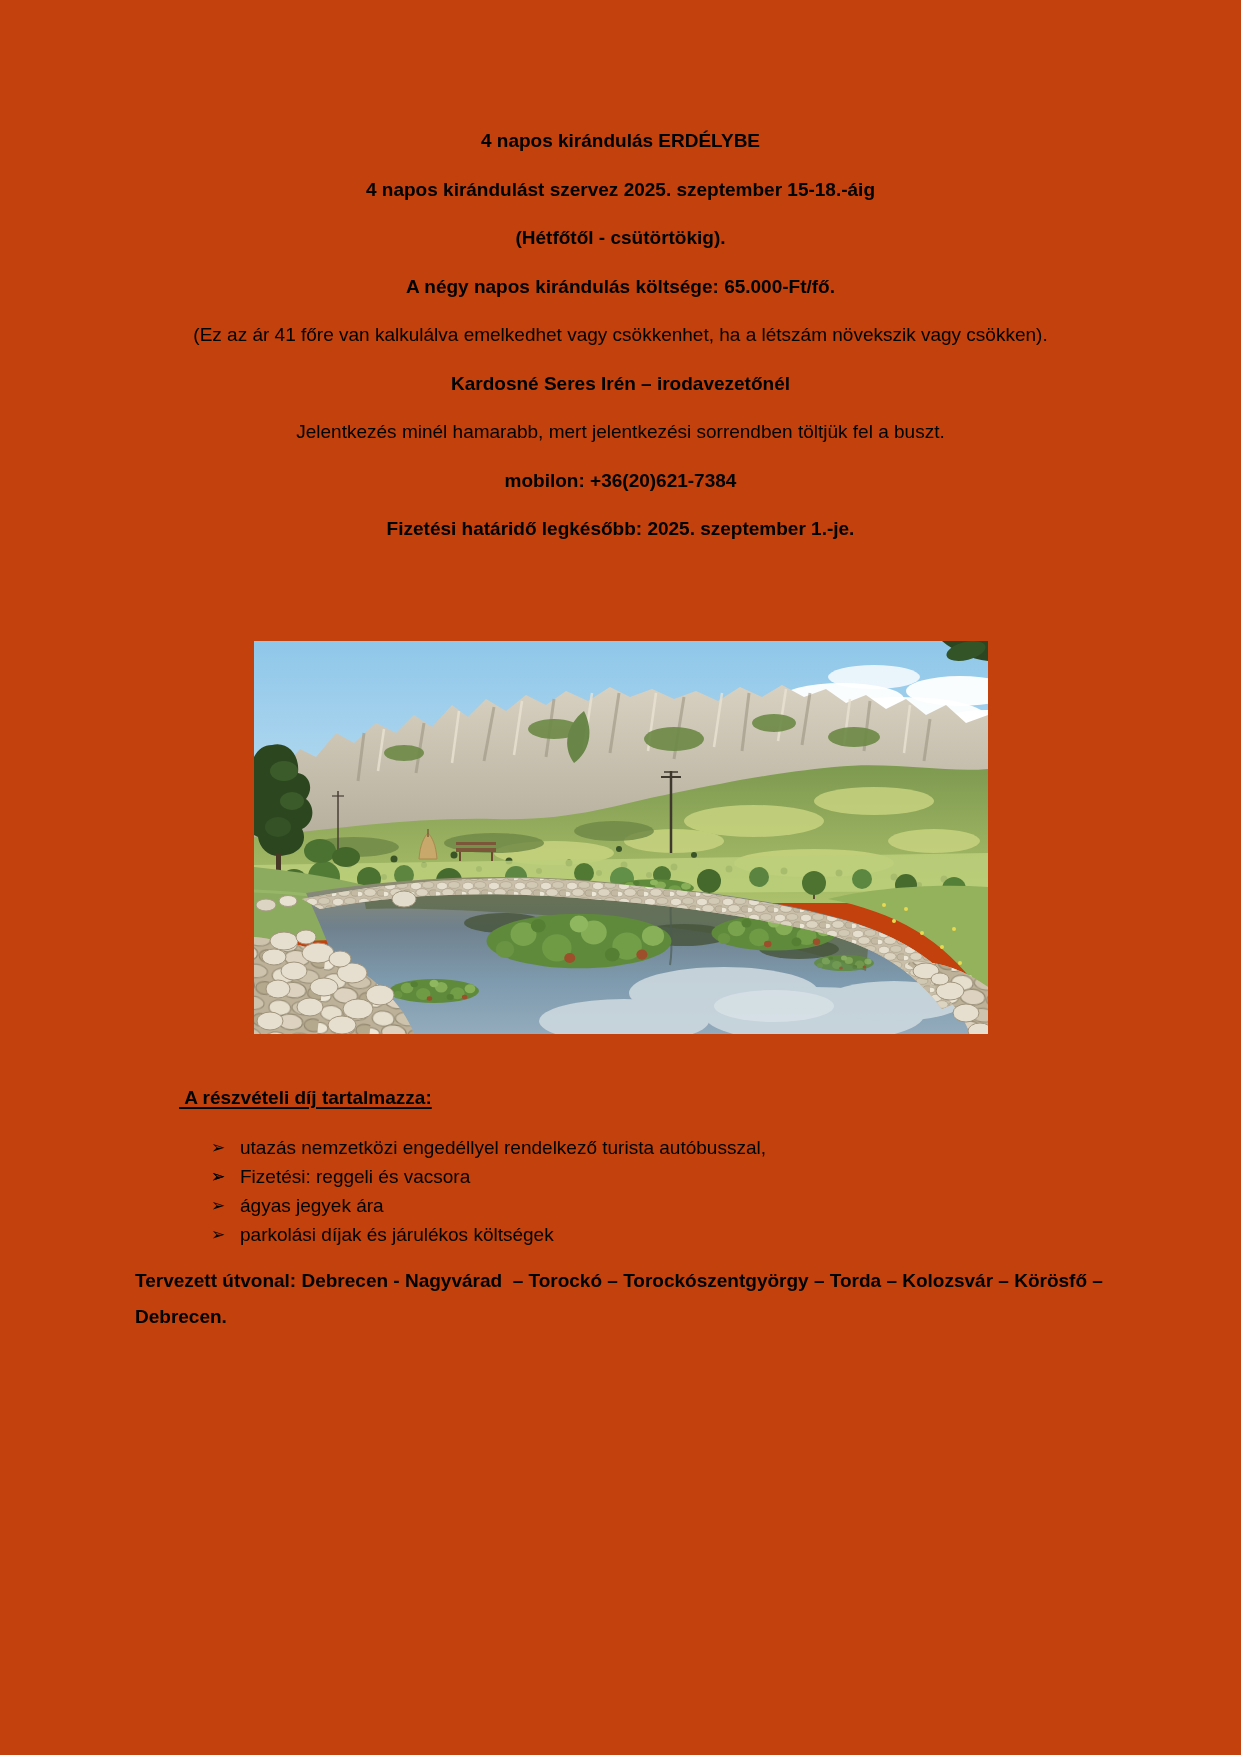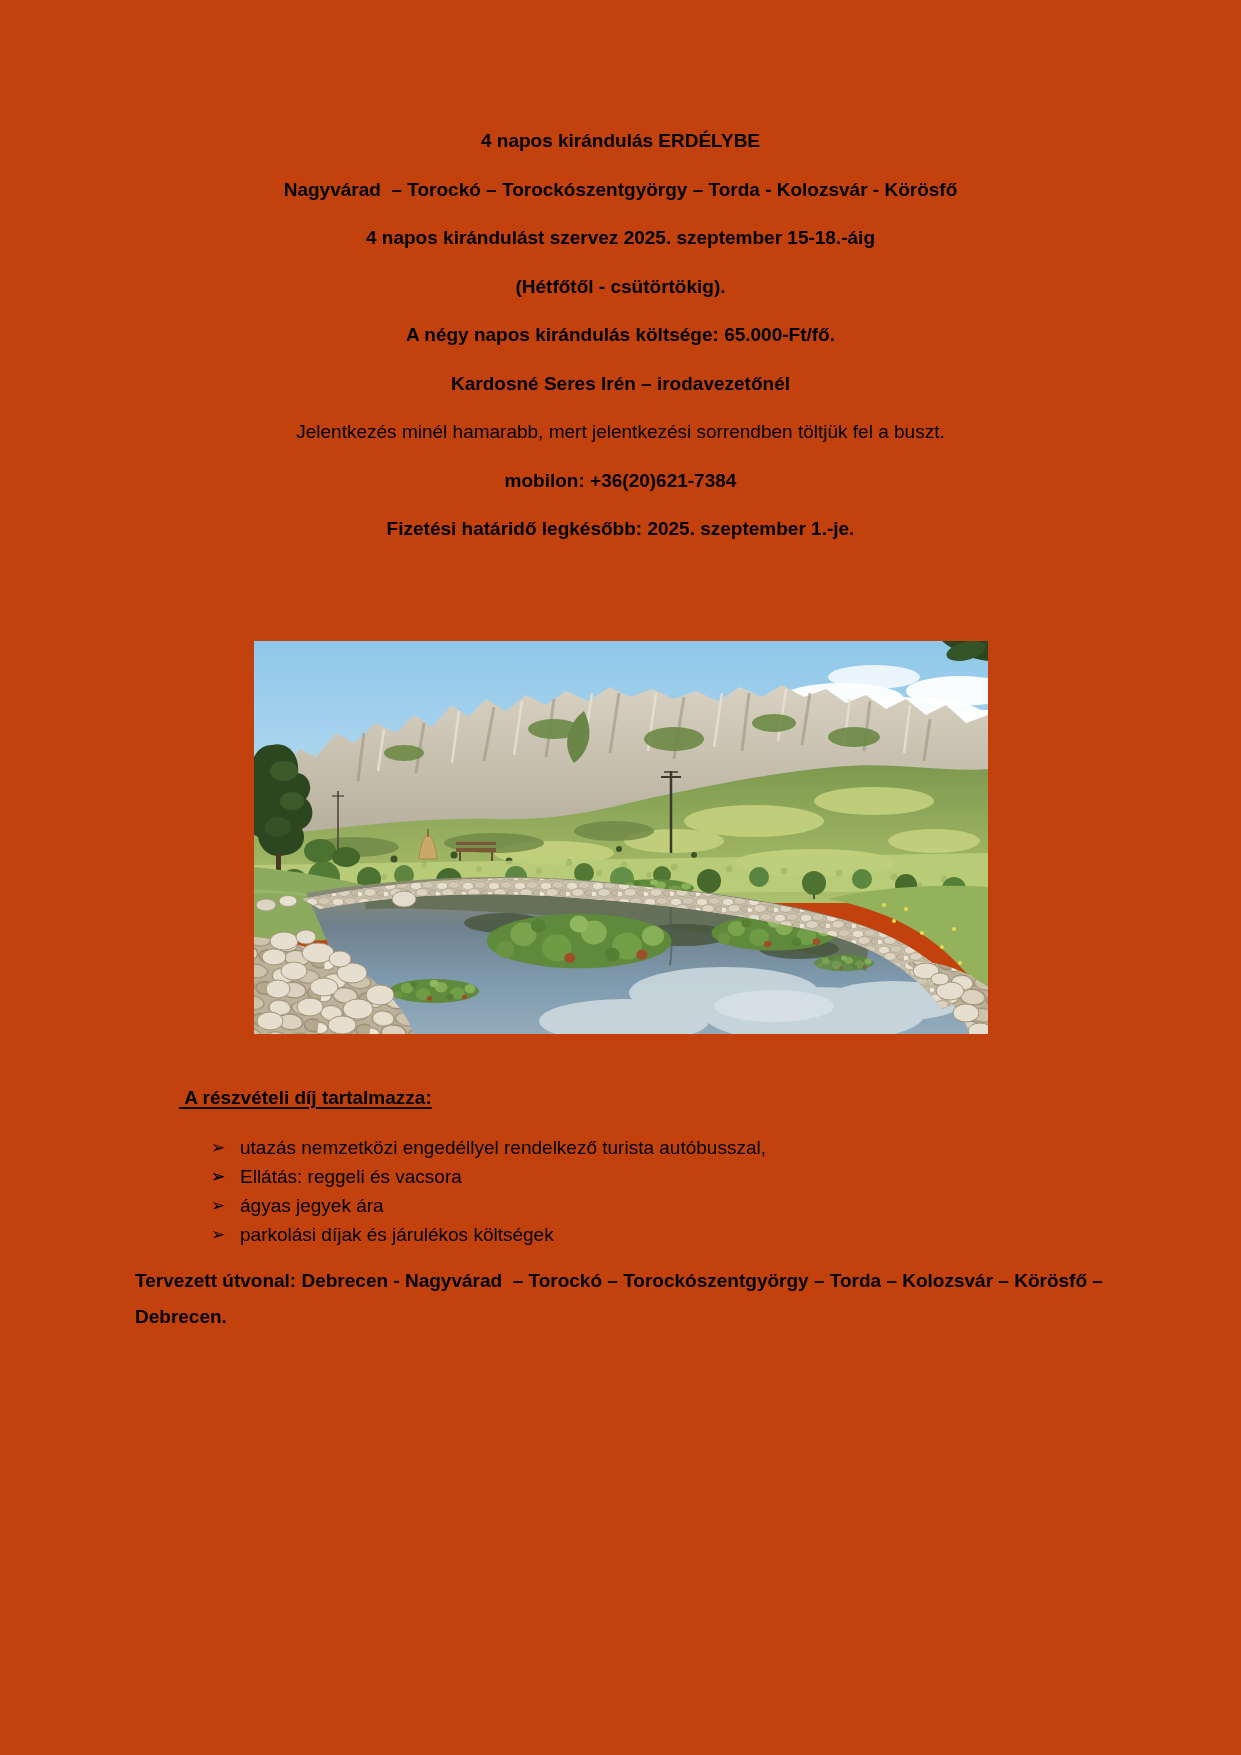--- a/index.html
+++ b/index.html
@@ -55,24 +55,24 @@
     text-align:left;
   }
 </style>
 </head>
 <body>
 
 <div class="page">
   <div class="content">
 
     <p class="c b first">4 napos kirándulás ERDÉLYBE</p>
-    <p class="c b">Nagyvárad&nbsp; – Torockó – Torockószentgyörgy – Torda - Kolozsvár - Körösfő</p>
     <p class="c b">4 napos kirándulást szervez 2025. szeptember 15-18.-áig</p>
     <p class="c b">(Hétfőtől - csütörtökig).</p>
     <p class="c b">A négy napos kirándulás költsége: 65.000-Ft/fő.</p>
+    <p class="c">(Ez az ár 41 főre van kalkulálva emelkedhet vagy csökkenhet, ha a létszám növekszik vagy csökken).</p>
     <p class="c b">Kardosné Seres Irén – irodavezetőnél</p>
     <p class="c">Jelentkezés minél hamarabb, mert jelentkezési sorrendben töltjük fel a buszt.</p>
     <p class="c b">mobilon: +36(20)621-7384</p>
     <p class="c b">Fizetési határidő legkésőbb: 2025. szeptember 1.-je.</p>
 
     <div class="photo">
       <svg width="734" height="393" viewBox="0 0 734 393" xmlns="http://www.w3.org/2000/svg">
         <defs>
           <linearGradient id="skyG" x1="0" y1="0" x2="0" y2="1">
             <stop offset="0" stop-color="#8fc7e9"></stop>
@@ -367,21 +367,21 @@
           <ellipse cx="712" cy="10" rx="20" ry="9" fill="#335426" transform="rotate(-14 712 10)"></ellipse>
         </g>
       </svg>
     </div>
 
     <p class="includes-heading"><span class="u">&nbsp;A részvételi díj tartalmazza:</span></p>
 
     <ul class="includes">
       <li><span class="blt">➢</span><span>utazás nemzetközi engedéllyel rendelkező turista autóbusszal,</span></li>
       <li><span class="blt">➢</span></li>
-      <li><span class="blt">➢</span><span>Ellátás: reggeli és vacsora</span></li>
+      <li><span class="blt">➢</span><span>Fizetési: reggeli és vacsora</span></li>
       <li><span class="blt">➢</span><span>ágyas jegyek ára</span></li>
       <li><span class="blt">➢</span><span>parkolási díjak és járulékos költségek</span></li>
     </ul>
 
     <p class="route-bottom">Tervezett útvonal: Debrecen - Nagyvárad&nbsp; – Torockó – Torockószentgyörgy – Torda – Kolozsvár – Körösfő – Debrecen.</p>
 
   </div>
 </div>
 
 </body></html>

